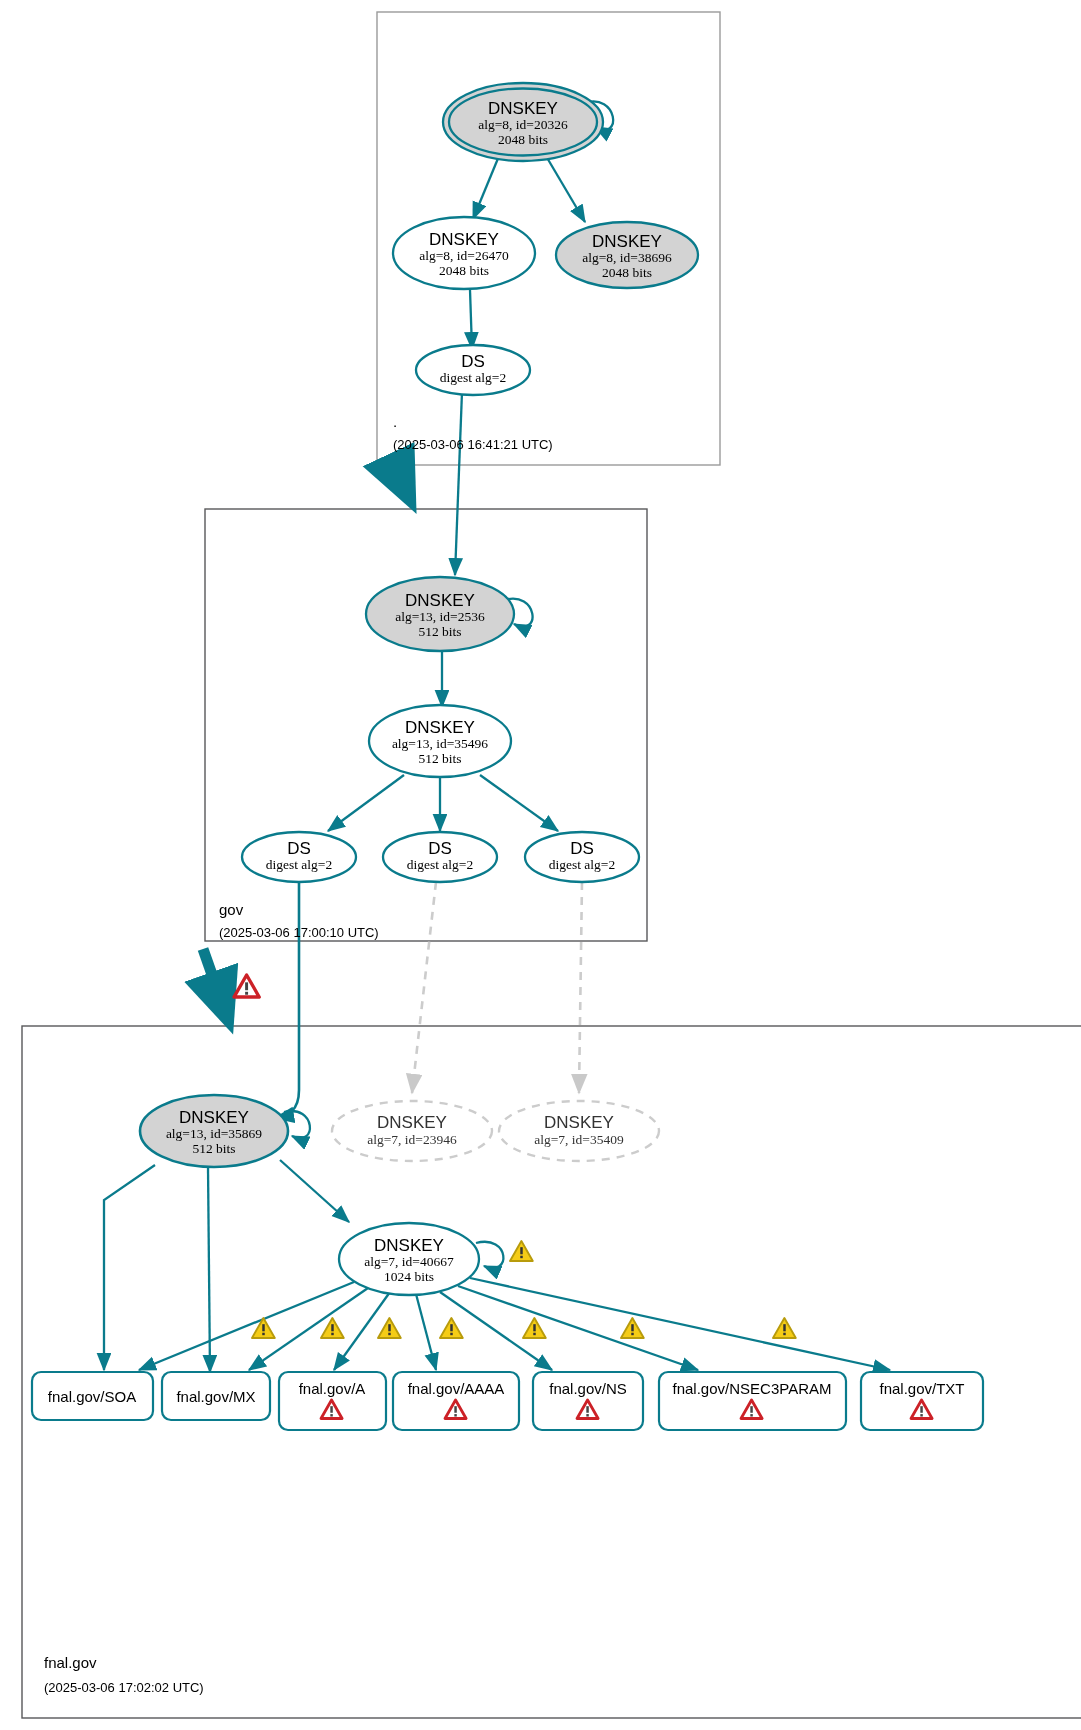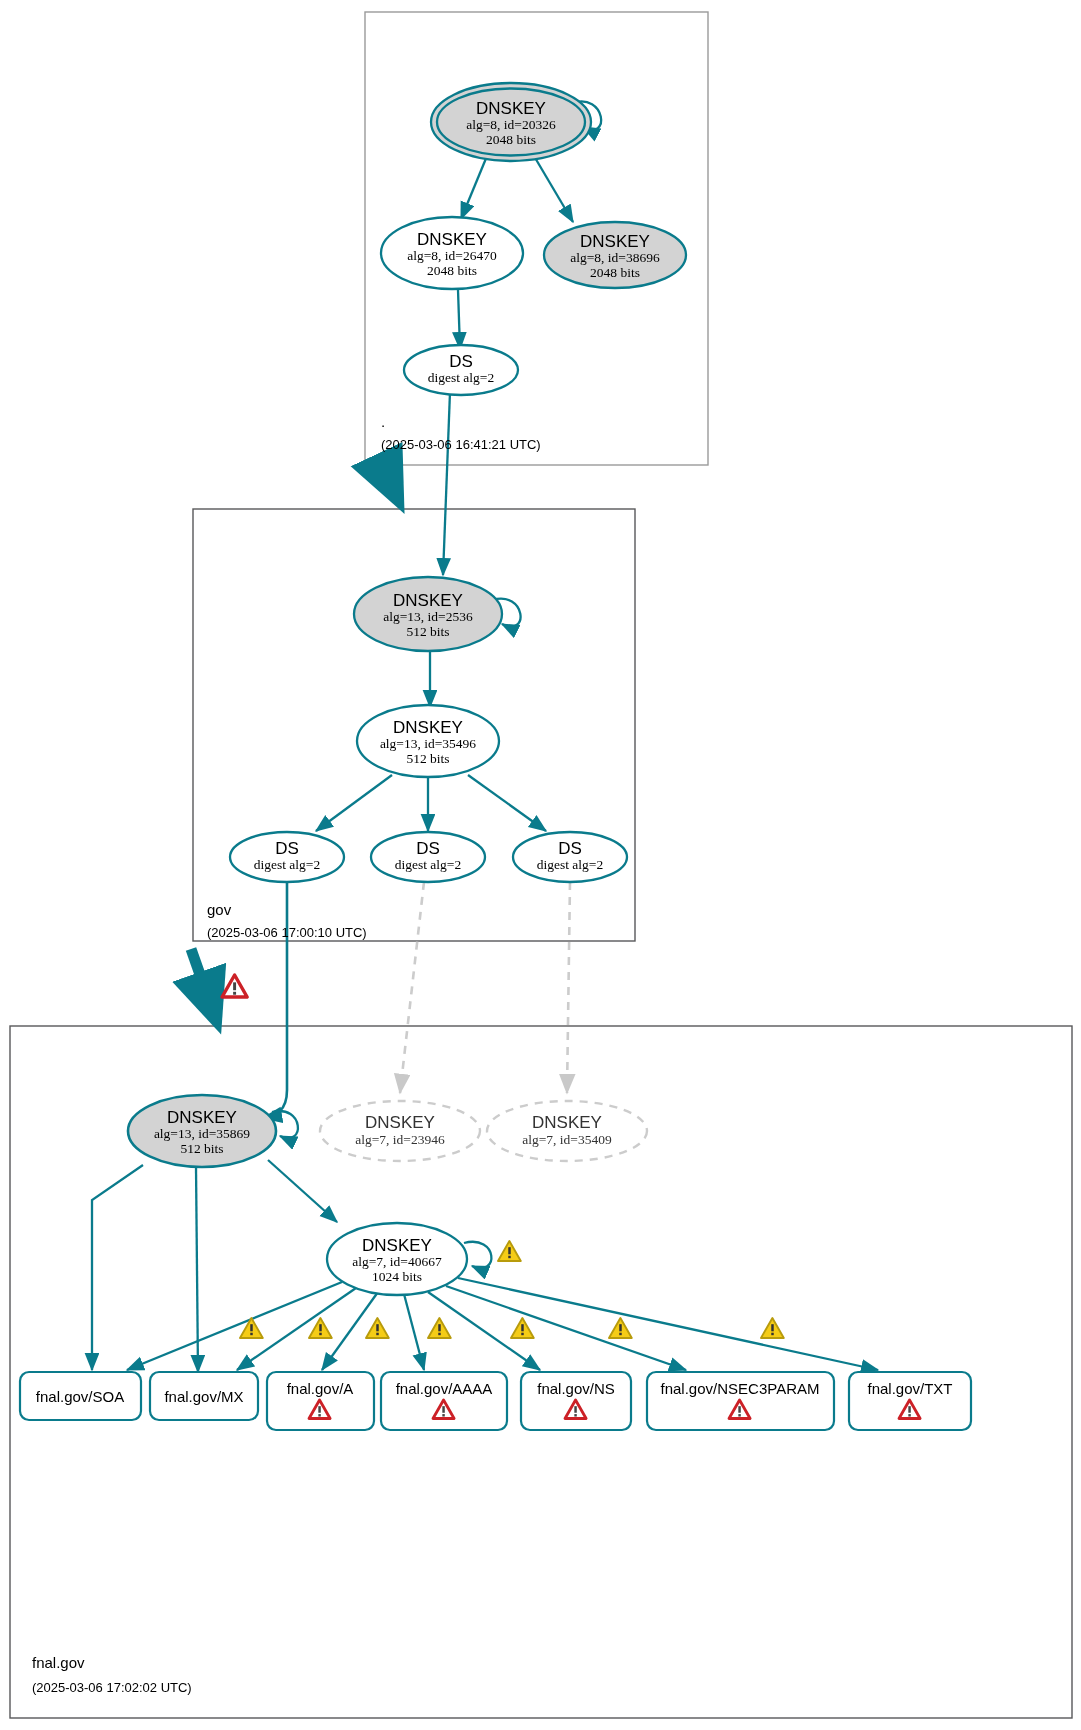--- a/index.html
+++ b/index.html
@@ -1,18 +1,18 @@
 <!DOCTYPE html>
 <html><head>
 <meta charset="utf-8">
 <style>
   html,body{margin:0;padding:0;background:#ffffff;}
   body{width:1081px;height:1730px;position:relative;
        font-family:"Liberation Sans", sans-serif;color:#000;}
-  #stage{position:absolute;left:0;top:0;width:949px;height:1730px;}
+  #stage{position:absolute;left:12px;top:0;width:949px;height:1730px;}
   svg{position:absolute;left:0;top:0;}
   .zone-label{font-family:"Liberation Sans", sans-serif;font-size:15px;fill:#000;}
   .zone-ts{font-family:"Liberation Sans", sans-serif;font-size:13px;fill:#000;}
   .n-title{font-family:"Liberation Sans", sans-serif;font-size:17px;fill:#000;text-anchor:middle;}
   .n-sub{font-family:"Liberation Serif", serif;font-size:13.5px;fill:#000;text-anchor:middle;}
   .rr-label{font-family:"Liberation Sans", sans-serif;font-size:15px;fill:#000;text-anchor:middle;}
   .dashed-title{font-family:"Liberation Sans", sans-serif;font-size:17px;fill:#333;text-anchor:middle;}
   .dashed-sub{font-family:"Liberation Serif", serif;font-size:13.5px;fill:#333;text-anchor:middle;}
 </style>
 </head>

